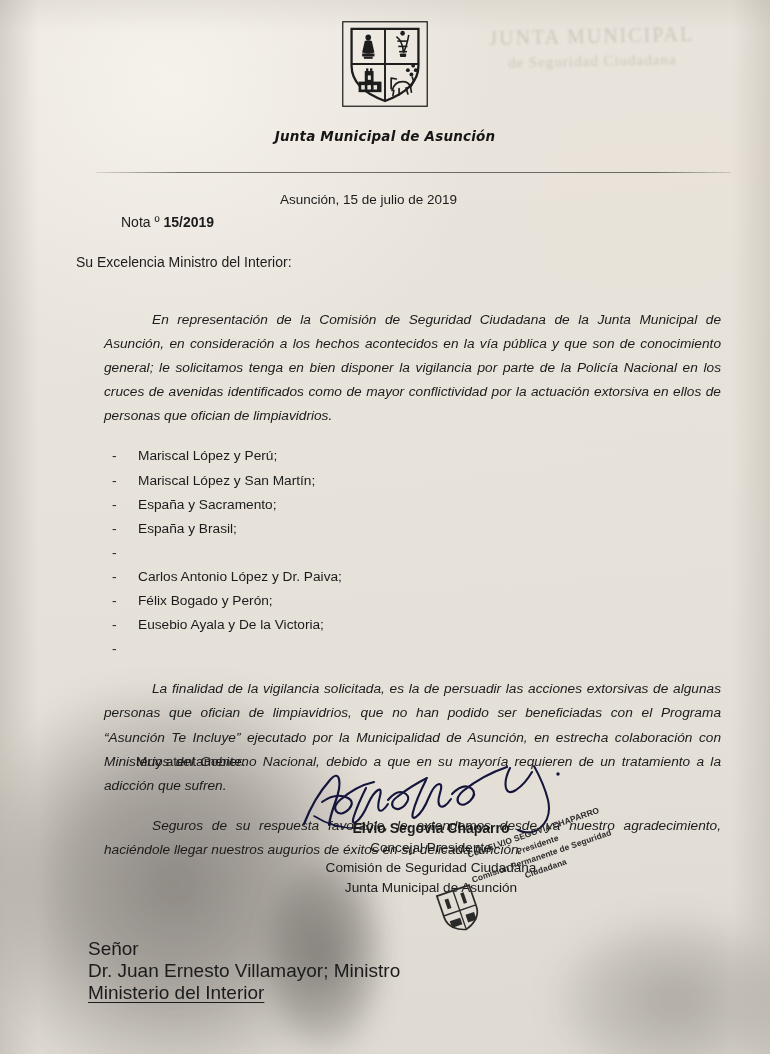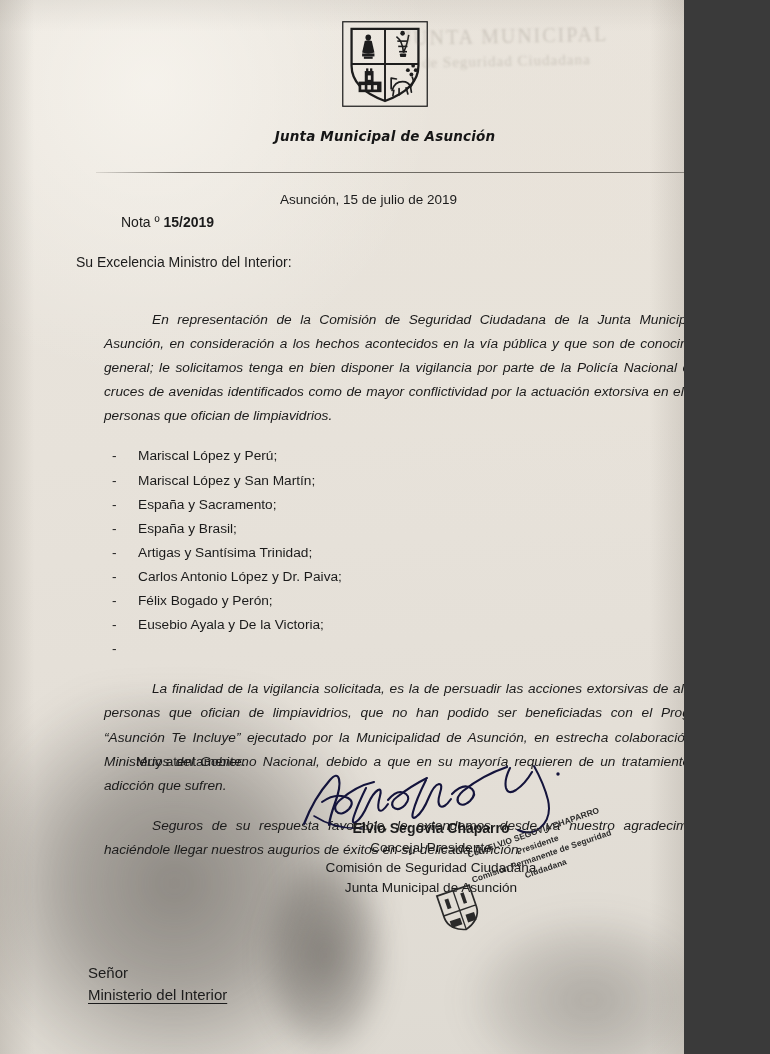--- a/index.html
+++ b/index.html
@@ -3,21 +3,21 @@
 <meta charset="utf-8">
 <style>
   html, body {
     margin: 0;
     padding: 0;
     background: #3a3a3a;
   }
 
   .page {
     position: relative;
-    width: 684px;
+    width: 770px;
     height: 1054px;
     overflow: hidden;
     background: #e8e3db;
     font-family: "Liberation Sans", sans-serif;
     color: #1b1b1b;
   }
 
   
   .paper-tone {
     position: absolute;
@@ -234,22 +234,22 @@
     left: 4px;
     top: 36px;
     width: 40px;
     height: 46px;
   }
 
   
   .addressee {
     position: absolute;
     left: 88px;
-    top: 962px;
-    font-size: 15px;
+    top: 938px;
+    font-size: 19px;
     line-height: 22px;
   }
   .addressee .underlined {
     text-decoration: underline;
     text-underline-offset: 2.5px;
   }
 </style>
 </head>
 <body>
 
@@ -345,21 +345,20 @@
           <li>
             <span class="dash">-</span>
             <span>España y Sacramento;</span>
           </li>
           <li>
             <span class="dash">-</span>
             <span>España y Brasil;</span>
           </li>
           <li>
             <span class="dash">-</span>
-            <span>Artigas y Santísima Trinidad;</span>
           </li>
           <li>
             <span class="dash">-</span>
             <span>Carlos Antonio López y Dr. Paiva;</span>
           </li>
           <li>
             <span class="dash">-</span>
             <span>Félix Bogado y Perón;</span>
           </li>
           <li>
@@ -414,19 +413,20 @@
           <rect x="9" y="9" width="4" height="10"></rect>
           <rect x="26" y="8" width="3.5" height="11"></rect>
           <rect x="7" y="31" width="11" height="7"></rect>
           <rect x="24" y="30" width="9" height="8"></rect>
         </g>
       </svg>
     </div>
 
     <div class="addressee">
       <div>Señor</div>
+      <div>Dr. Juan Ernesto Villamayor; Ministro</div>
       <div class="underlined">Ministerio del Interior</div>
     </div>
 
   </div>
 
   <div class="edge-vignette"></div>
 </div>
 
 </body></html>

